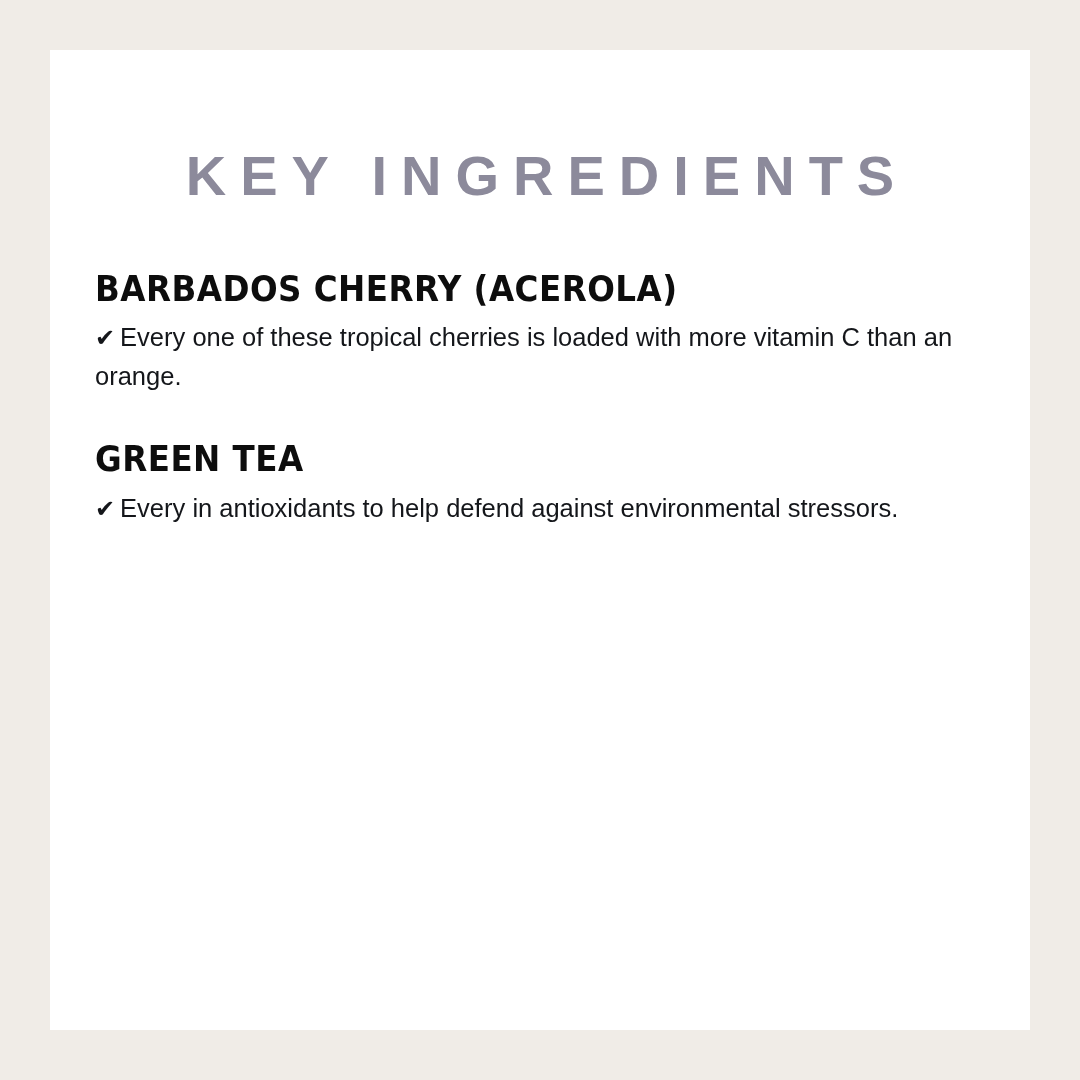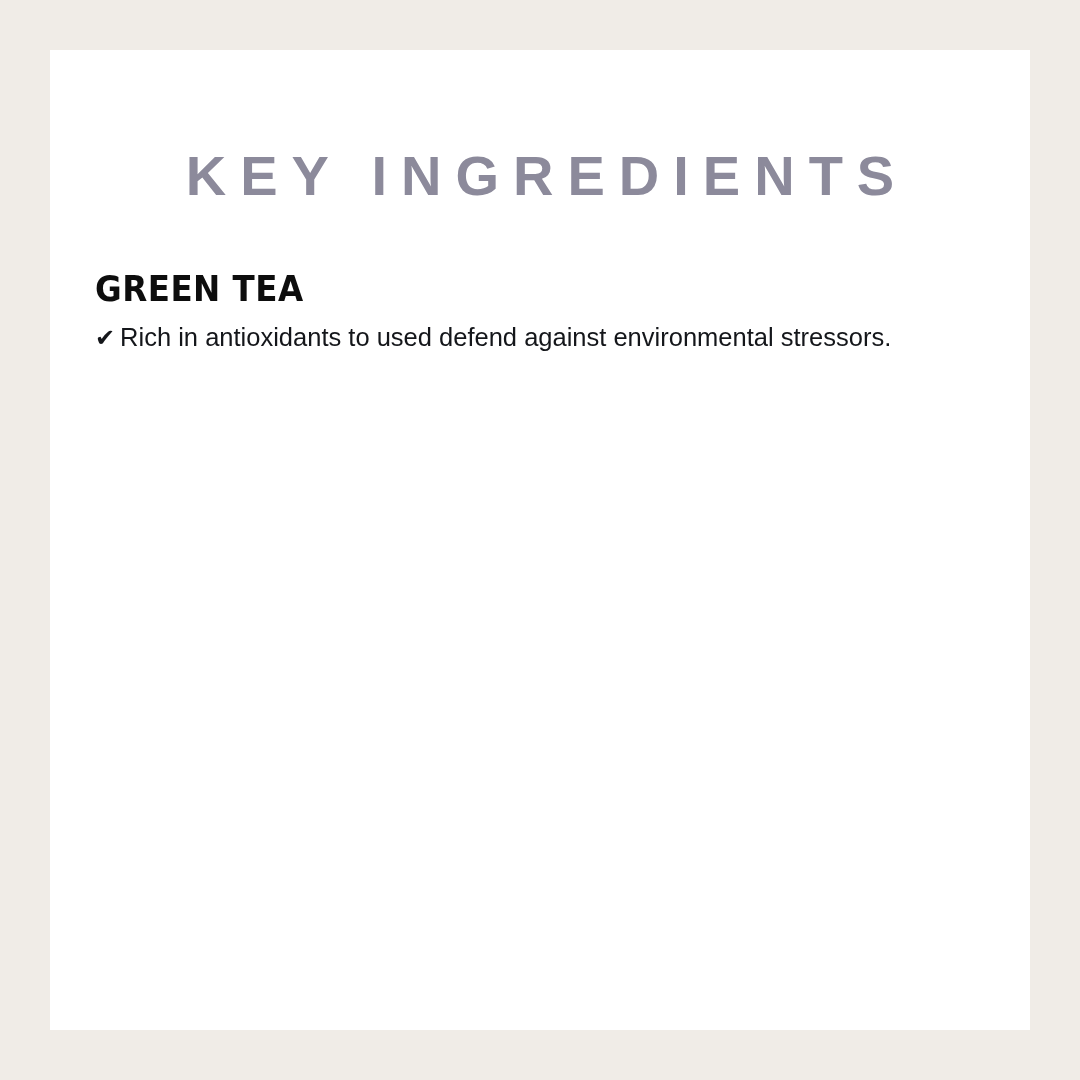--- a/index.html
+++ b/index.html
@@ -70,21 +70,25 @@
 </style>
 </head>
 <body>
 
 <div class="card">
 
   <h1 class="title">KEY INGREDIENTS</h1>
 
   <div class="content">
 
+    <div class="ingredient">
+      <h2 class="ing-name">BARBADOS CHERRY (ACEROLA)</h2>
+      <p class="ing-desc"><span class="check">✔</span><span>Every one of these tropical cherries is loaded with more vitamin C than an orange.</span></p>
+    </div>
 
 
     <div class="ingredient">
       <h2 class="ing-name">GREEN TEA</h2>
-      <p class="ing-desc"><span class="check">✔</span><span>Rich in antioxidants to used defend against environmental stressors.</span></p>
+      <p class="ing-desc"><span class="check">✔</span><span>Every in antioxidants to help defend against environmental stressors.</span></p>
     </div>
 
   </div>
 </div>
 
 </body></html>

